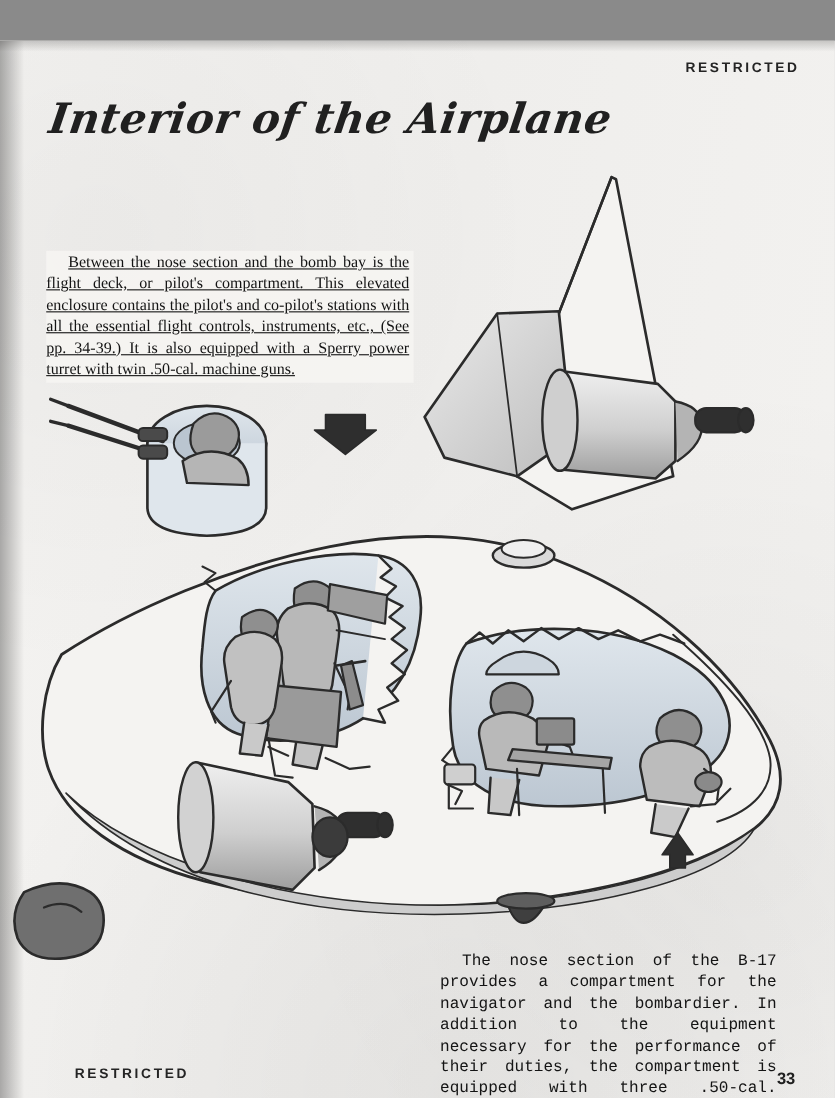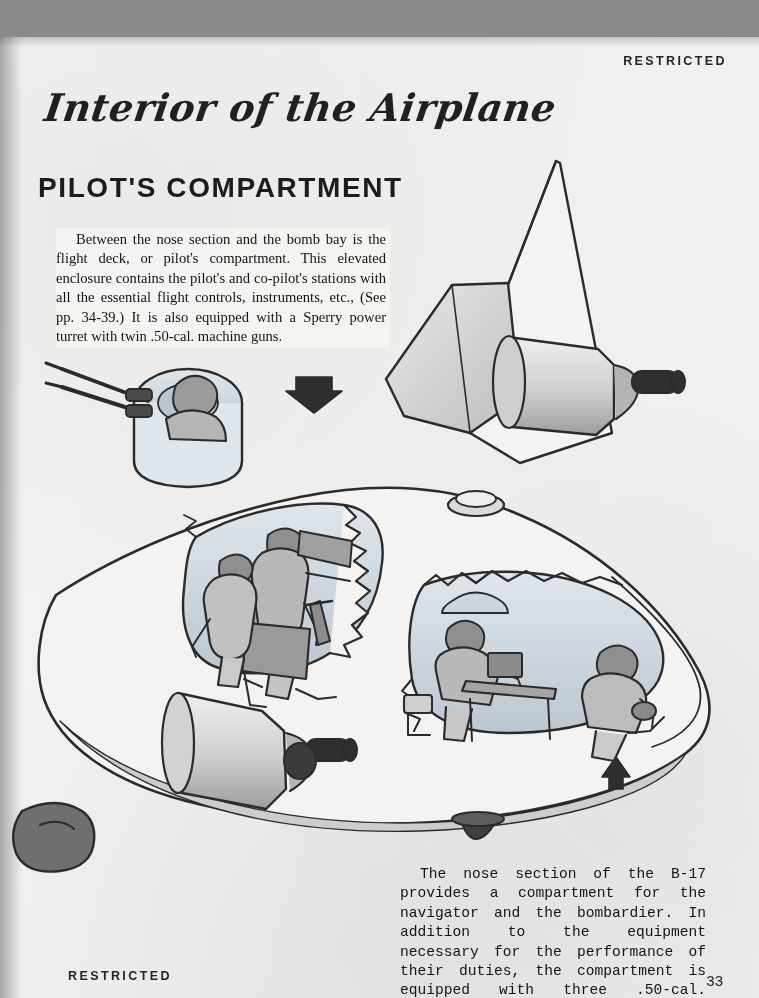--- a/index.html
+++ b/index.html
@@ -61,21 +61,21 @@
     font-weight: bold;
     font-size: 12.5px;
     letter-spacing: 2.4px;
     color: #242424;
   }
   .page-number {
     position: absolute;
     right: 36px;
     top: 935px;
     font-family: "Liberation Sans", sans-serif;
-    font-weight: normal;
+    font-weight: bold;
     font-size: 15px;
     color: #202020;
   }
 
   .script-title {
     position: absolute;
     left: 45px;
     top: 48px;
     font-family: "DejaVu Serif", serif;
     font-style: italic;
@@ -100,25 +100,26 @@
   .body-text {
     position: absolute;
     font-family: "Liberation Serif", serif;
     font-size: 14.6px;
     line-height: 19.4px;
     text-align: justify;
     color: #141414;
   }
   .body-text .indent { display: inline-block; width: 20px; }
   .para-pilot {
-    left: 56px;
+    left: 42px;
     top: 191px;
     width: 330px;
     background: rgba(246,245,243,0.82);
     padding: 2px 4px 2px 0;
+    text-decoration: underline;
   }
   .para-nose {
     left: 400px;
     top: 828px;
     width: 306px;
     font-family: Liberation Mono, monospace;
   }
 
   
   .illo {
@@ -135,21 +136,20 @@
 
 <div class="page">
   <div class="paper-grain"></div>
   <div class="edge-top"></div>
   <div class="edge-left"></div>
 
   <div class="restricted-top">RESTRICTED</div>
 
   <div class="script-title">Interior of the Airplane</div>
 
-  <div class="heading heading-pilot">PILOT'S COMPARTMENT</div>
 
   <div class="body-text para-pilot"><span class="indent"></span><span>Between the nose section and the bomb bay is the flight deck, or pilot's compartment. This elevated enclosure contains the pilot's and co-pilot's stations with all the essential flight controls, instruments, etc., (See pp. 34-39.) It is also equipped with a Sperry power turret with twin .50-cal. machine guns.</span></div>
 
   <div class="illo">
   <svg viewBox="0 0 759 740" width="759" height="740" xmlns="http://www.w3.org/2000/svg">
     <defs>
       <linearGradient id="gshade" x1="0" y1="0" x2="0" y2="1">
         <stop offset="0%" stop-color="#e4e4e4"></stop>
         <stop offset="100%" stop-color="#b9b9b9"></stop>
       </linearGradient>

